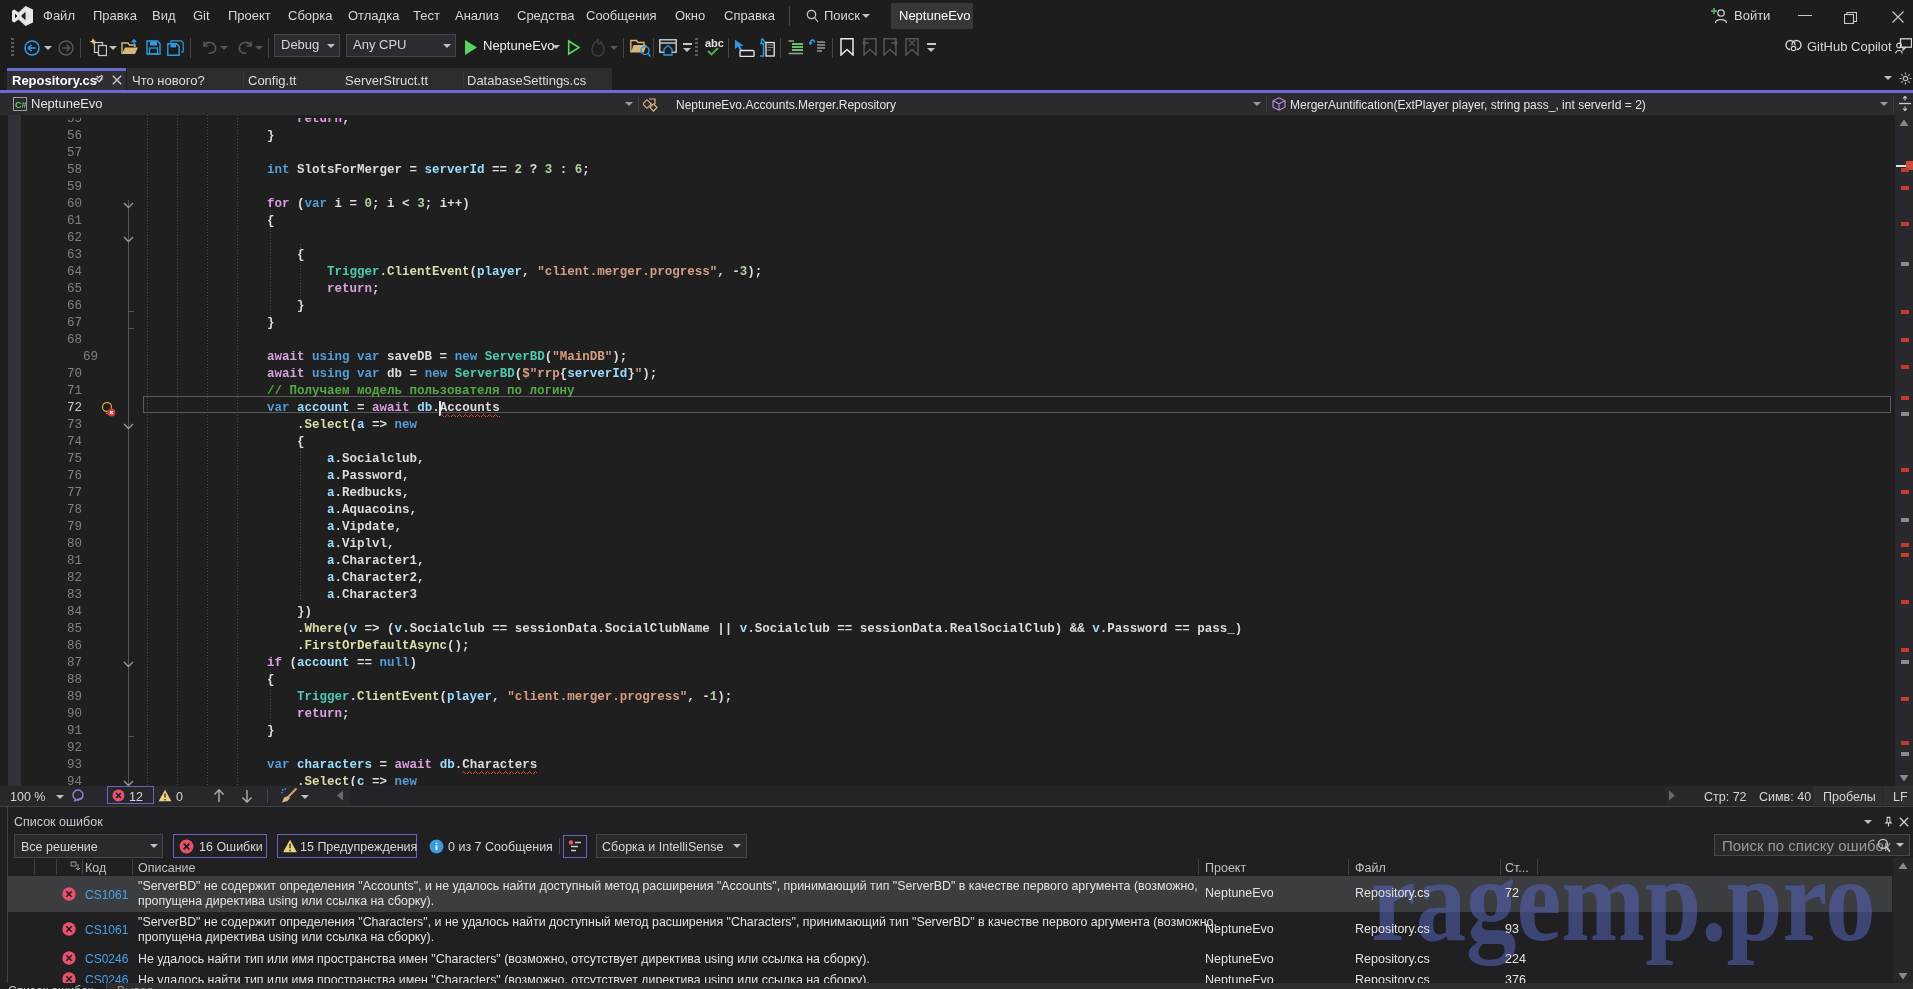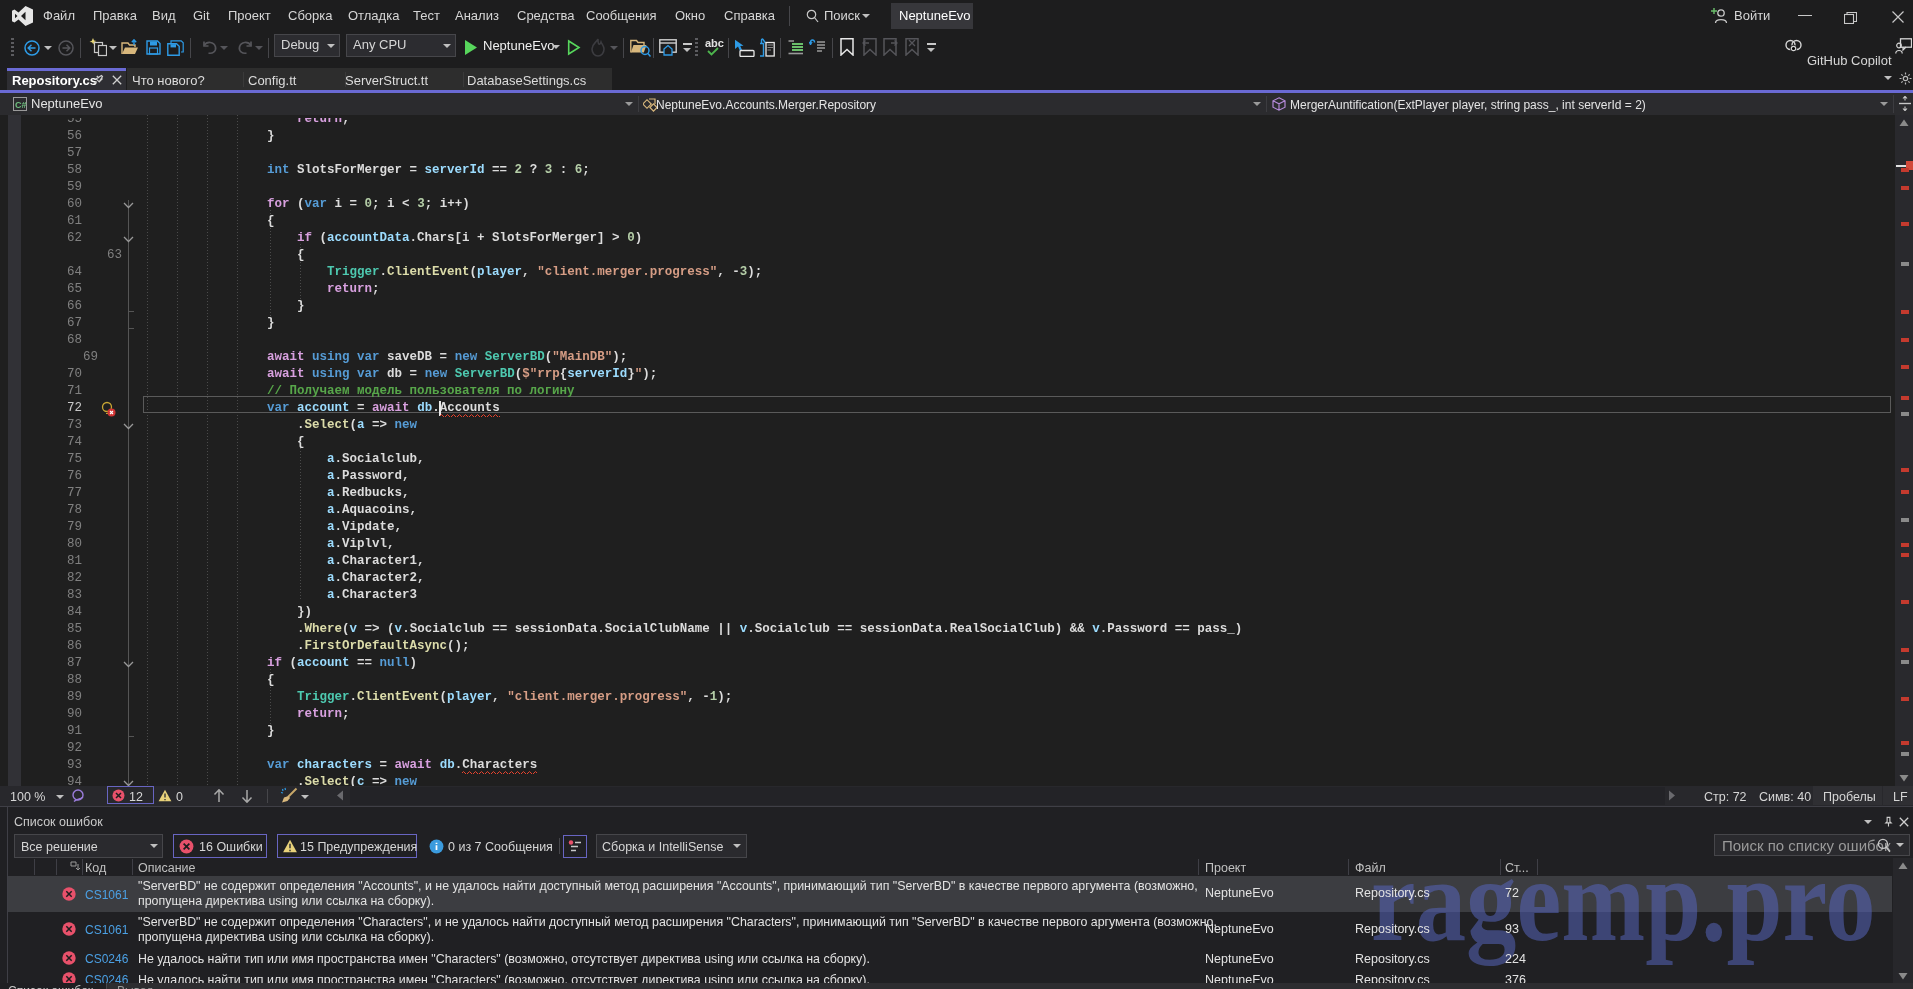--- a/index.html
+++ b/index.html
@@ -178,21 +178,21 @@
     <path d="M4 2 L10 8 M10 2 L4 8" stroke="#55555a" stroke-width="1.3"></path>
   </svg>
 <div class="a" style="left:927px;top:43px;width:9px;height:1.5px;background:#c8c8c8"></div>
 <div class="a caret" style="left:927px;top:48px;border-left-width:4.5px;border-right-width:4.5px"></div>
 <svg class="a" style="left:1785px;top:37px" width="17" height="17" viewBox="0 0 17 17">
     <circle cx="5.5" cy="8" r="4.5" fill="none" stroke="#d6d6d6" stroke-width="1.4"></circle>
     <circle cx="11.5" cy="8" r="4.5" fill="none" stroke="#d6d6d6" stroke-width="1.4"></circle>
     <circle cx="8.5" cy="11.5" r="3.4" fill="#1d1d1e"></circle>
     <circle cx="8.5" cy="11.5" r="2.2" fill="#000" stroke="#d6d6d6" stroke-width="1.2"></circle>
   </svg>
-<div class="a ui" style="left:1807px;top:53px">GitHub Copilot</div>
+<div class="a ui" style="left:1807px;top:39px">GitHub Copilot</div>
 <svg class="a" style="left:1895px;top:38px" width="17" height="16" viewBox="0 0 17 16">
     <rect x="5.5" y="0.8" width="11" height="8.4" fill="none" stroke="#d6d6d6" stroke-width="1.3"></rect>
     <path d="M8 9 L8 12 L11 9" fill="none" stroke="#d6d6d6" stroke-width="1.2"></path>
     <circle cx="4" cy="7.5" r="2.3" fill="none" stroke="#d6d6d6" stroke-width="1.2"></circle>
     <path d="M0.8 15.5 C0.8 11.5 7.2 11.5 7.2 15.5" fill="none" stroke="#d6d6d6" stroke-width="1.2"></path>
   </svg>
 
 <div class="a" style="left:0;top:67px;width:1913px;height:23px;background:#1d1d1e"></div>
 <div class="a" style="left:127px;top:68px;width:485px;height:22px;background:#2d2d2d"></div>
 <div class="sep-v" style="left:243px;top:72px;height:15px;background:#3a3a3a"></div>
@@ -224,21 +224,21 @@
     <text x="2" y="10.5" font-family="Liberation Sans" font-size="9" font-weight="bold" fill="#6fbf7f">C#</text>
   </svg>
 <div class="a ui" style="left:31px;top:96px;color:#e4e4e4">NeptuneEvo</div>
 <div class="a caret" style="left:625px;top:102px;border-top-color:#9a9a9a"></div>
 <div class="sep-v" style="left:638px;top:96px;height:16px;background:#3c3c40"></div>
 <svg class="a" style="left:643px;top:97px" width="15" height="15" viewBox="0 0 15 15">
     <rect x="1" y="4" width="6" height="6" transform="rotate(45 4 7)" fill="none" stroke="#d8b77c" stroke-width="1.2"></rect>
     <rect x="8" y="8" width="5" height="5" transform="rotate(45 10.5 10.5)" fill="none" stroke="#d8b77c" stroke-width="1.2"></rect>
     <path d="M6 2 L12 2 L12 7" fill="none" stroke="#d8b77c" stroke-width="1.2"></path>
   </svg>
-<div class="a ui" style="left:656px;top:97px;color:#e4e4e4;font-size:12px">NeptuneEvo.Accounts.Merger.Repository</div>
+<div class="a ui" style="left:676px;top:97px;color:#e4e4e4;font-size:12px">NeptuneEvo.Accounts.Merger.Repository</div>
 <div class="a caret" style="left:1253px;top:102px;border-top-color:#9a9a9a"></div>
 <div class="sep-v" style="left:1266px;top:96px;height:16px;background:#3c3c40"></div>
 <svg class="a" style="left:1272px;top:97px" width="14" height="14" viewBox="0 0 14 14">
     <path d="M7 0.8 L13 3.8 L13 10.2 L7 13.2 L1 10.2 L1 3.8 Z M1 3.8 L7 6.8 L13 3.8 M7 6.8 L7 13.2" fill="none" stroke="#b489d8" stroke-width="1.2"></path>
   </svg>
 <div class="a ui" style="left:1290px;top:97px;color:#e4e4e4;font-size:12px">MergerAuntification(ExtPlayer player, string pass_, int serverId = 2)</div>
 <div class="a caret" style="left:1880px;top:102px;border-top-color:#9a9a9a"></div>
 <div class="sep-v" style="left:1893px;top:95px;height:18px;background:#3c3c40"></div>
 <svg class="a" style="left:1898px;top:96px" width="14" height="15" viewBox="0 0 14 15">
     <path d="M1 7.5 L13 7.5" stroke="#c8c8c8" stroke-width="1.4"></path>
@@ -275,22 +275,21 @@
     <div class="cl" style="top:26.5px"></div>
     <div class="ln" style="top:43.5px;">58</div>
     <div class="cl" style="top:43.5px">                <span class="k">int</span><span class="w"> SlotsForMerger = </span><span class="v">serverId</span><span class="w"> == </span><span class="n">2</span><span class="w"> ? </span><span class="n">3</span><span class="w"> : </span><span class="n">6</span><span class="w">;</span></div>
     <div class="ln" style="top:60.5px;">59</div>
     <div class="cl" style="top:60.5px"></div>
     <div class="ln" style="top:77.5px;">60</div>
     <div class="cl" style="top:77.5px">                <span class="c">for</span><span class="w"> (</span><span class="k">var</span><span class="w"> i = </span><span class="n">0</span><span class="w">; i &lt; </span><span class="n">3</span><span class="w">; i++)</span></div>
     <div class="ln" style="top:94.5px;">61</div>
     <div class="cl" style="top:94.5px">                <span class="w">{</span></div>
     <div class="ln" style="top:111.5px;">62</div>
-    <div class="cl" style="top:111.5px">                    <span class="c">if</span><span class="w"> (</span><span class="v">accountData</span><span class="w">.Chars[i + SlotsForMerger] &gt; </span><span class="n">0</span><span class="w">)</span></div>
-    <div class="ln" style="top:128.5px;margin-left:40px;">63</div>
+    <div class="ln" style="top:128.5px;">63</div>
     <div class="cl" style="top:128.5px">                    <span class="w">{</span></div>
     <div class="ln" style="top:145.5px;">64</div>
     <div class="cl" style="top:145.5px">                        <span class="t">Trigger</span><span class="w">.</span><span class="m">ClientEvent</span><span class="w">(</span><span class="v">player</span><span class="w">, </span><span class="s">"client.merger.progress"</span><span class="w">, -</span><span class="n">3</span><span class="w">);</span></div>
     <div class="ln" style="top:162.5px;">65</div>
     <div class="cl" style="top:162.5px">                        <span class="c">return</span><span class="w">;</span></div>
     <div class="ln" style="top:179.5px;">66</div>
     <div class="cl" style="top:179.5px">                    <span class="w">}</span></div>
     <div class="ln" style="top:196.5px;">67</div>
     <div class="cl" style="top:196.5px">                <span class="w">}</span></div>
     <div class="ln" style="top:213.5px;">68</div>

